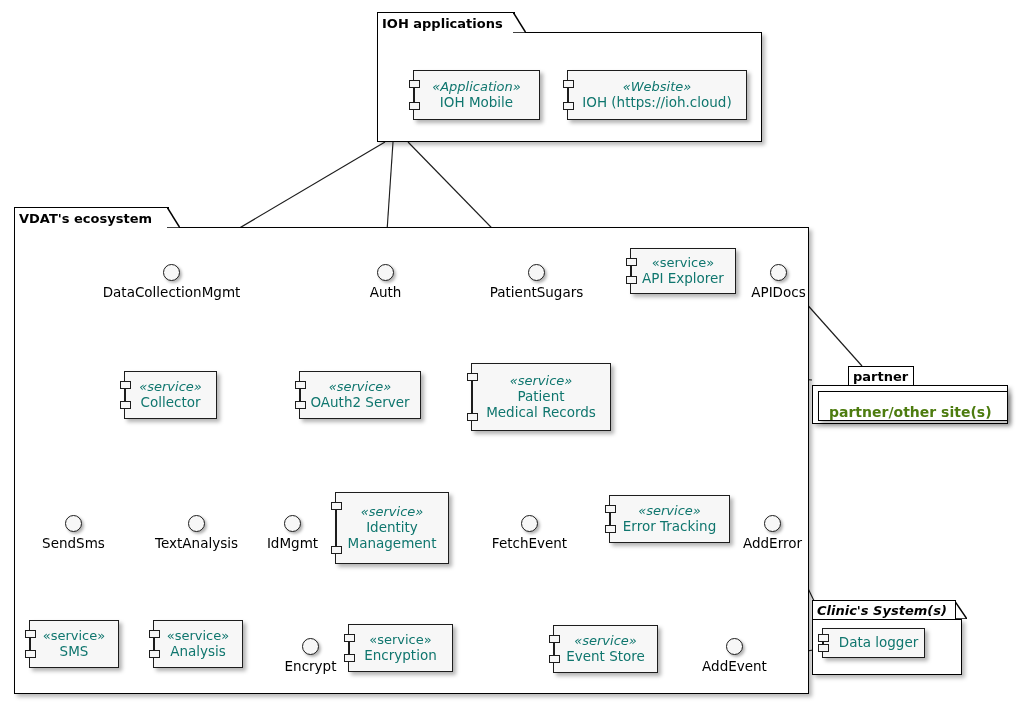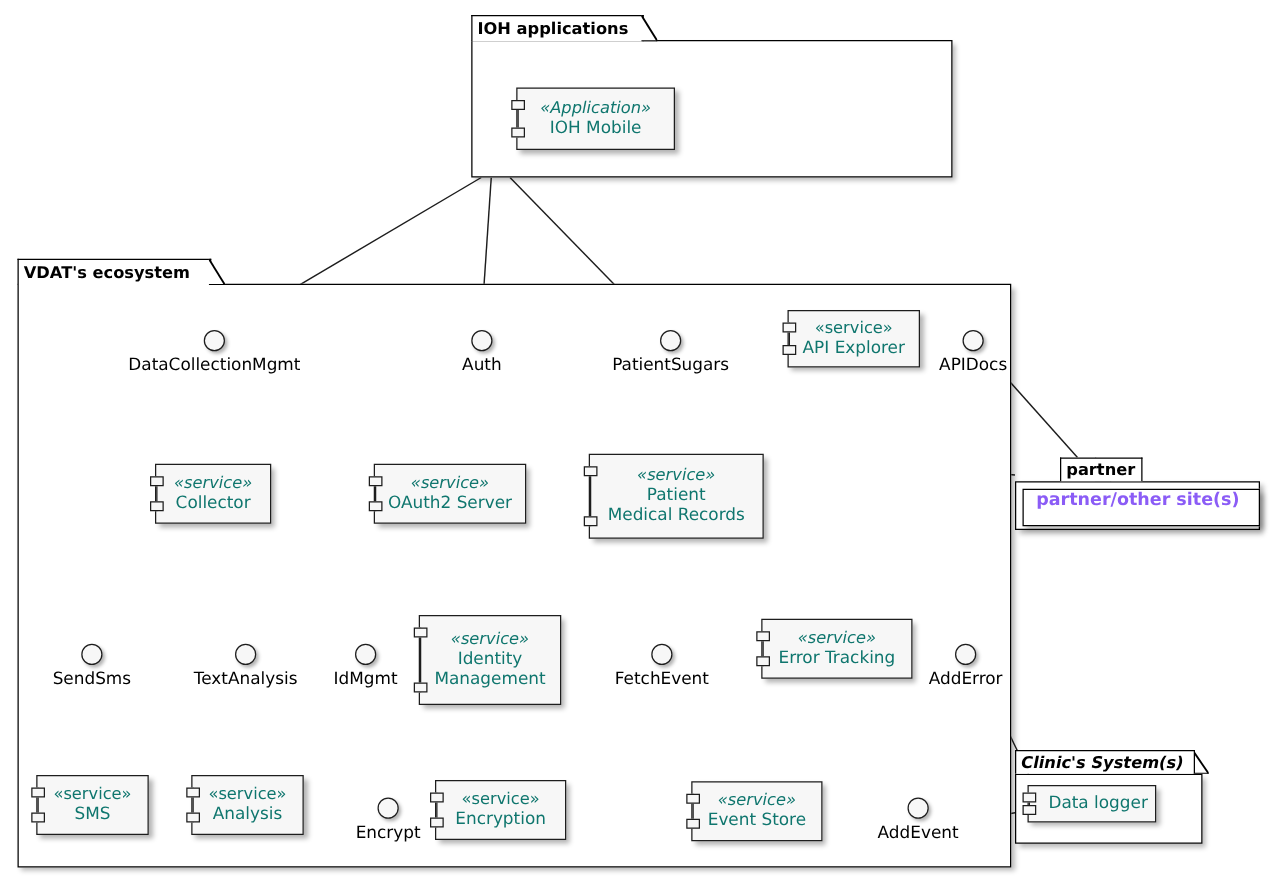--- a/index.html
+++ b/index.html
@@ -213,22 +213,22 @@
       <span>partner</span>
     </div>
     <svg class="pkg-tab-notch" style="left:64px; height:19px;" viewBox="0 0 13 19" xmlns="http://www.w3.org/2000/svg">
       <path d="M0,0 L13,19 L0,19 Z" fill="#ffffff" stroke="none"></path>
       <path d="M0,0 L13,19" stroke="#000" stroke-width="1.5" fill="none"></path>
       <path d="M0,19 L13,19" stroke="#000" stroke-width="1.5" fill="none"></path>
     </svg>
     <div style="position:absolute; left:6px; top:25px; width:190px; height:30px;
                 background:#ffffff; border:1.5px solid #000; box-sizing:border-box;
                 box-shadow:3px 3px 4px rgba(0,0,0,0.28);
-                display:flex; align-items:flex-start; padding-left:10px;
-                font-weight:bold; font-size:14px; color:#8b5cf6; z-index:12;">
+                display:flex; align-items:flex-end; padding-left:10px;
+                font-weight:bold; font-size:14px; color:#4d7c0f; z-index:12;">
       <span>partner/other site(s)</span>
     </div>
   </div>
 
   <div class="pkg" style="left:812px; top:600px; width:150px; height:75px; z-index:9;">
     <div class="pkg-body" style="top:19px; width:150px; height:56px;"></div>
     <div class="pkg-tab" style="width:144px; height:19px; z-index:11;font-style:italic;">
       <span>Clinic's System(s)</span>
     </div>
     <svg class="pkg-tab-notch" style="left:142px; height:19px;" viewBox="0 0 13 19" xmlns="http://www.w3.org/2000/svg">
@@ -239,20 +239,27 @@
   </div>
 
   <div class="comp" style="left:413px; top:70px; width:127px; height:50px;">
     <span class="spine"></span>
     <span class="plug top"></span>
     <span class="plug bot"></span>
     <span class="stereo ital">«Application»</span>
     <span class="cname">IOH Mobile</span>
   </div>
 
+  <div class="comp" style="left:567px; top:70px; width:180px; height:50px;">
+    <span class="spine"></span>
+    <span class="plug top"></span>
+    <span class="plug bot"></span>
+    <span class="stereo ital">«Website»</span>
+    <span class="cname">IOH (https://ioh.cloud)</span>
+  </div>
 
   <div class="comp" style="left:630px; top:248px; width:106px; height:46px;">
     <span class="spine"></span>
     <span class="plug top"></span>
     <span class="plug bot"></span>
     <span class="stereo">«service»</span>
     <span class="cname">API Explorer</span>
   </div>
 
   <div class="comp" style="left:124px; top:371px; width:93px; height:48px;">

